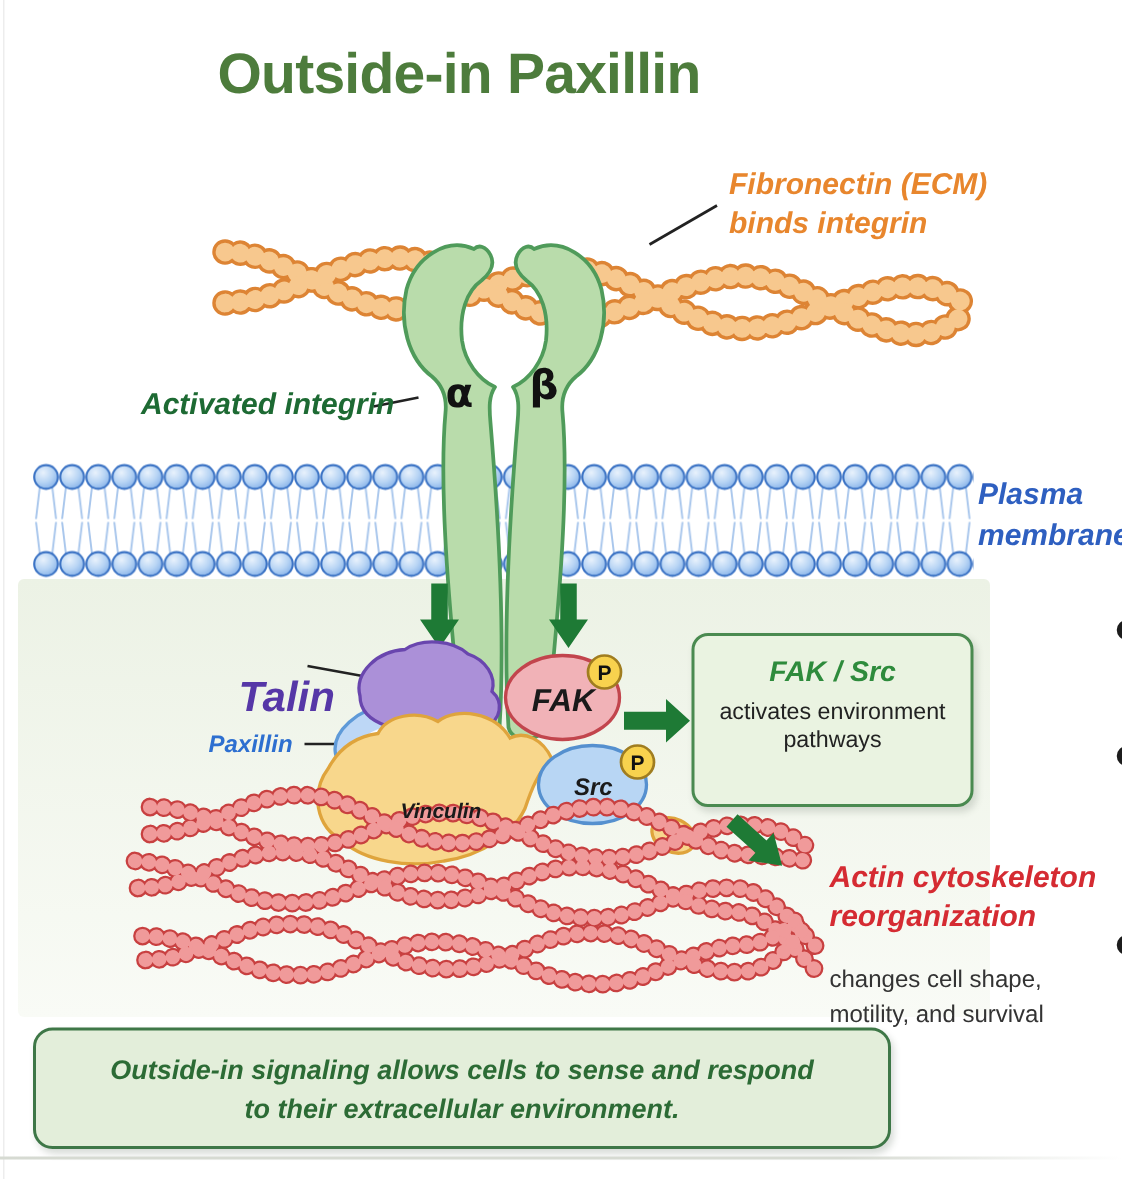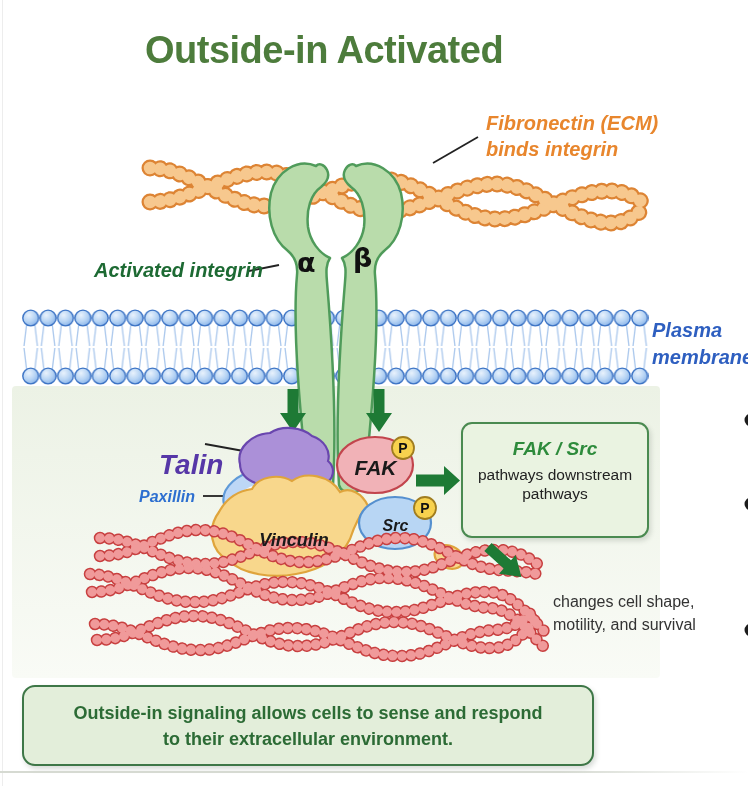--- a/index.html
+++ b/index.html
@@ -15,21 +15,21 @@
   .ctr{text-align:center;}
 
   #title{position:absolute;left:145px;top:29px;font-size:38px;font-weight:bold;
          letter-spacing:-0.5px;color:var(--title-green);}
 
   #fibro-label{left:486px;top:110px;font-size:20px;color:var(--fiber-label);}
   #act-int-label{left:94px;top:257px;font-size:20px;color:var(--integrin-label);}
   #mem-label{left:652px;top:317px;font-size:20px;color:var(--mem-label);line-height:27px;}
   #talin-label{left:159px;top:452px;font-size:28px;color:var(--talin-label);}
   #pax-label{left:139px;top:484px;font-size:16px;color:var(--paxillin-label);}
-  #vinc-label{left:248px;top:527px;width:92px;font-size:18px;color:#1a1a1a;}
+  #vinc-label{left:248px;top:527px;width:92px;font-size:14px;color:#1a1a1a;}
   #fak-label{left:348px;top:455px;width:55px;font-size:21px;color:#1a1a1a;font-style:italic;}
   #src-label{left:368px;top:513px;width:55px;font-size:16px;color:#1a1a1a;}
   .p-badge-txt{position:absolute;width:18px;font-size:14px;font-weight:bold;font-style:normal;
          color:#111;text-align:center;}
 
   
   #fak-src-box{position:absolute;left:461px;top:422px;width:188px;height:116px;
         box-sizing:border-box;background:var(--box-fill);border:2px solid var(--box-border);
         border-radius:11px;box-shadow:2px 3px 5px rgba(60,80,60,.18);
         text-align:center;padding-top:13px;}
@@ -42,21 +42,21 @@
   #actin-caption .at{font-size:20px;font-weight:bold;font-style:italic;
         color:var(--actin-label);line-height:26px;}
   #actin-caption .ab{font-size:16px;color:#333;line-height:23px;margin-top:18px;}
 
   
   #summary-box{position:absolute;left:22px;top:685px;width:572px;height:81px;
         box-sizing:border-box;background:var(--summary-fill);
         border:2.5px solid var(--summary-border);border-radius:13px;
         box-shadow:2px 3px 5px rgba(60,80,60,.2);
         display:flex;flex-direction:column;justify-content:center;align-items:center;}
-  #summary-box .ln{font-size:18px;font-weight:bold;
+  #summary-box .ln{font-size:18px;font-weight:bold;font-style:italic;
         color:var(--summary-text);line-height:26px;}
 
   
   #left-edge-line{position:absolute;left:2px;top:0;width:1px;height:786px;background:#ededed;}
   #bottom-rule{position:absolute;left:0;top:771px;width:748px;height:1.5px;
         background:linear-gradient(to right,#d6dad2 0%,#d6dad2 75%,rgba(214,218,210,0) 100%);}
 
   
   .bead{fill:none;stroke-linecap:round;}
   .fiber-out{stroke:var(--fiber-stroke);stroke-width:17;stroke-dasharray:0.1 10;}
@@ -159,21 +159,21 @@
       <path class="arrow" d="M0,-5.5 L26,-5.5 L26,-12.5 L45,0 L26,12.5 L26,5.5 L0,5.5 Z"></path>
     </g>
 
     <g fill="#1c1c1c">
       <circle cx="751" cy="420" r="6.5"></circle>
       <circle cx="751" cy="504" r="6.5"></circle>
       <circle cx="751" cy="630" r="6.5"></circle>
     </g>
   </svg>
 
-  <div id="title">Outside-in Activated</div>
+  <div id="title">Outside-in Paxillin</div>
 
   <div class="lbl" id="fibro-label">
     <span class="ln">Fibronectin (ECM)</span>
     <span class="ln">binds integrin</span>
   </div>
 
   <div class="lbl" id="act-int-label">Activated integrin</div>
 
   <div class="greek" style="left:297px;top:247px;font-size:27px;">α</div>
   <div class="greek" style="left:353px;top:242px;font-size:27px;">β</div>
@@ -188,26 +188,30 @@
   <div class="lbl ctr" id="vinc-label">Vinculin</div>
   <div class="lbl ctr" id="fak-label">FAK</div>
   <div class="lbl ctr" id="src-label">Src</div>
 
   <div class="p-badge-txt" style="left:394px;top:440px;">P</div>
   <div class="p-badge-txt" style="left:416px;top:500px;">P</div>
 
   <div id="fak-src-box">
     <div class="bt">FAK / Src</div>
     <div class="bb">
-      <span class="ln">pathways downstream</span>
+      <span class="ln">activates environment</span>
       <span class="ln">pathways</span>
     </div>
   </div>
 
   <div id="actin-caption">
+    <div class="at">
+      <span class="ln">Actin cytoskeleton</span>
+      <span class="ln">reorganization</span>
+    </div>
     <div class="ab">
       <span class="ln">changes cell shape,</span>
       <span class="ln">motility, and survival</span>
     </div>
   </div>
 
   <div id="summary-box">
     <span class="ln">Outside-in signaling allows cells to sense and respond</span>
     <span class="ln">to their extracellular environment.</span>
   </div>

